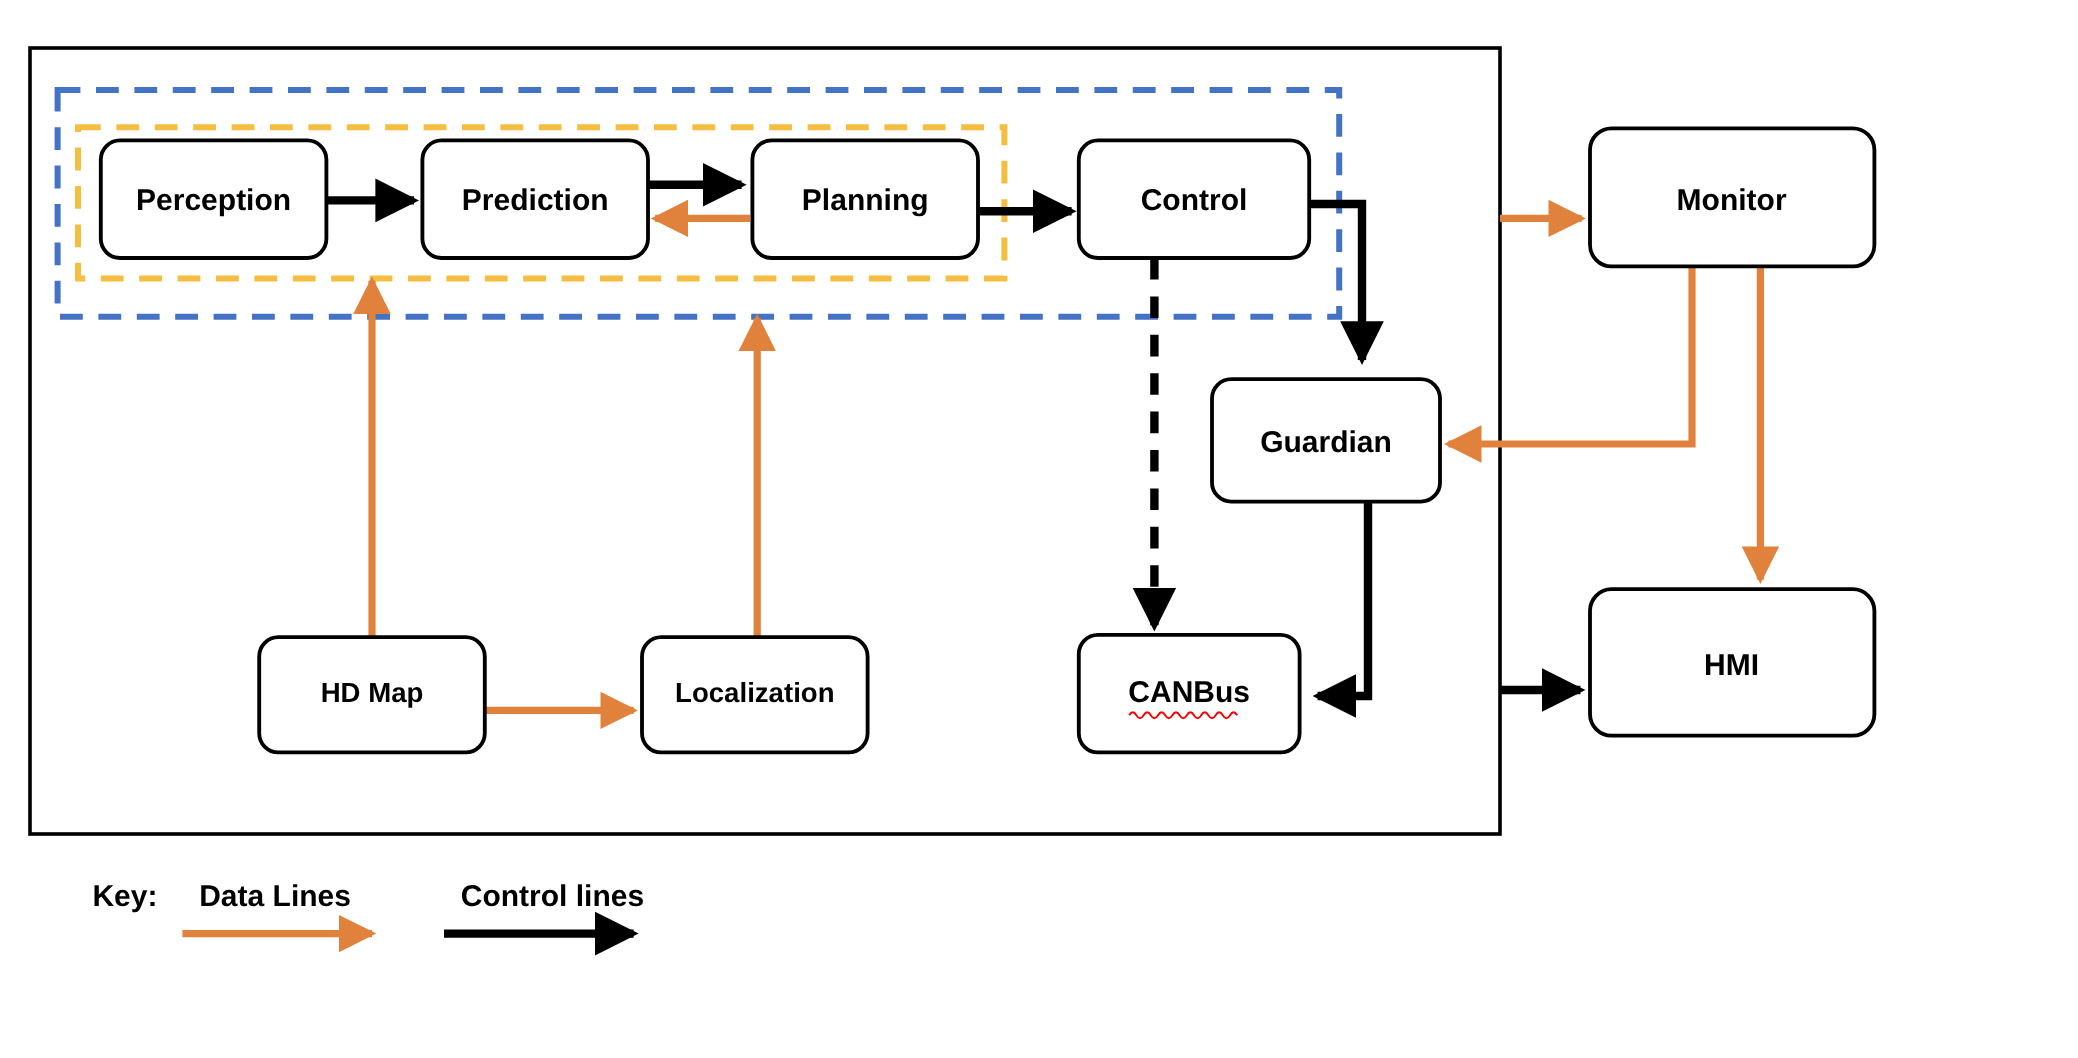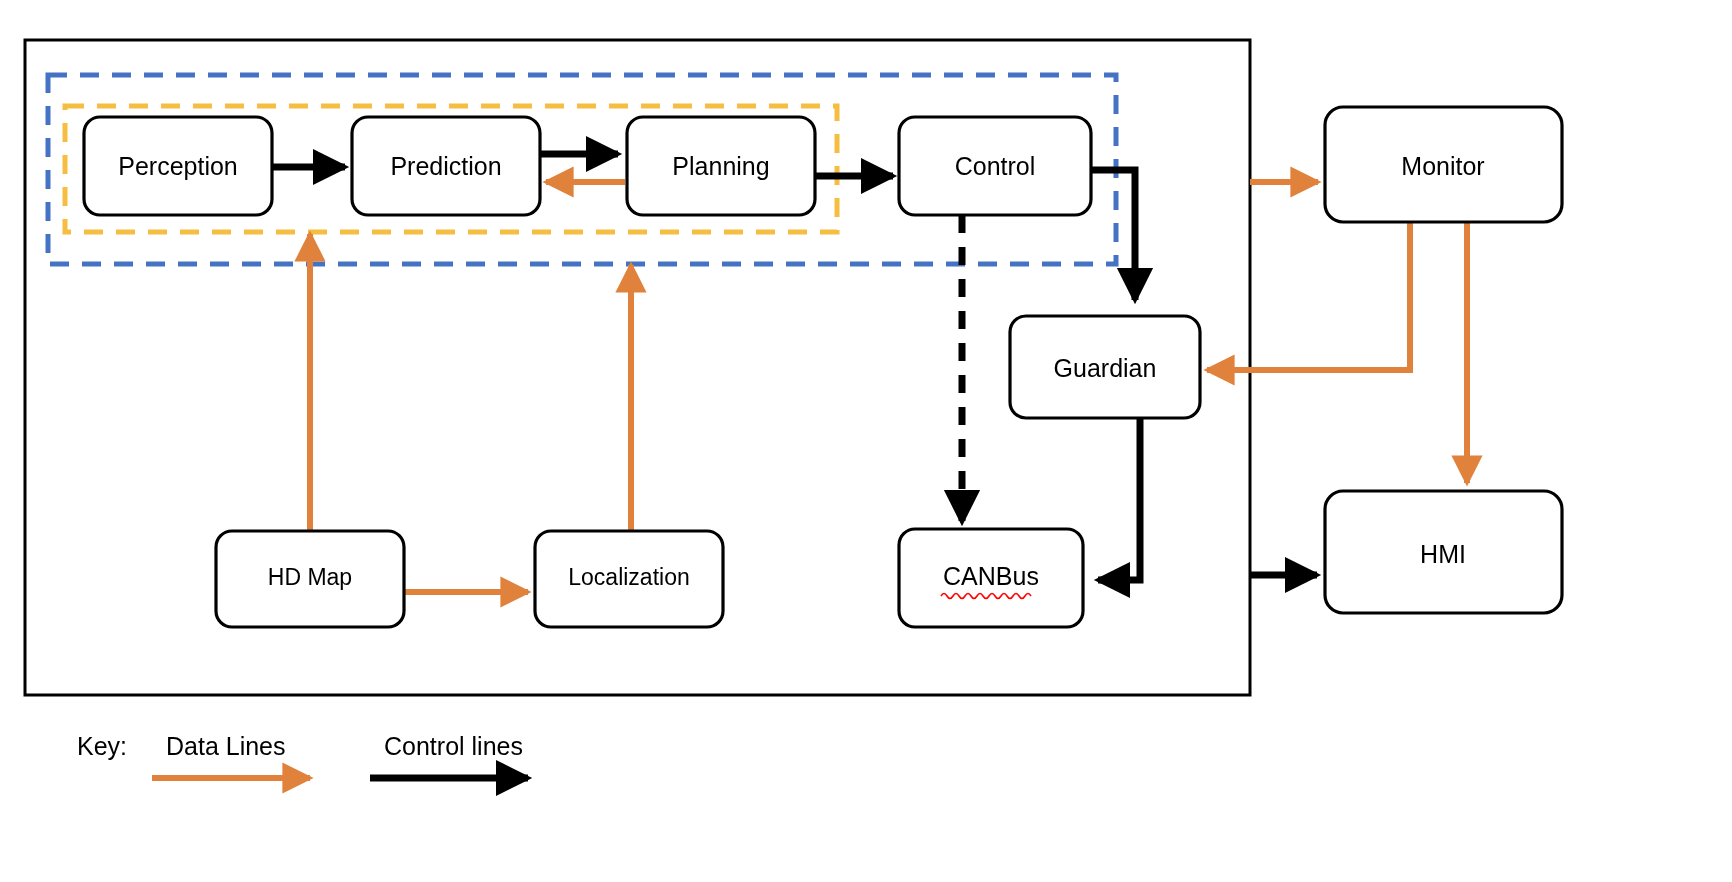--- a/index.html
+++ b/index.html
@@ -7,20 +7,21 @@
     padding: 0;
     background: #ffffff;
   }
   #canvas {
     position: relative;
     width: 1732px;
     height: 882px;
     background: #ffffff;
     font-family: "Liberation Sans", sans-serif;
     overflow: hidden;
+    font-weight: bold;
   }
   svg#diagram {
     position: absolute;
     left: 0;
     top: 0;
     width: 1732px;
     height: 882px;
   }
   .node-label {
     font-family: "Liberation Sans", sans-serif;

